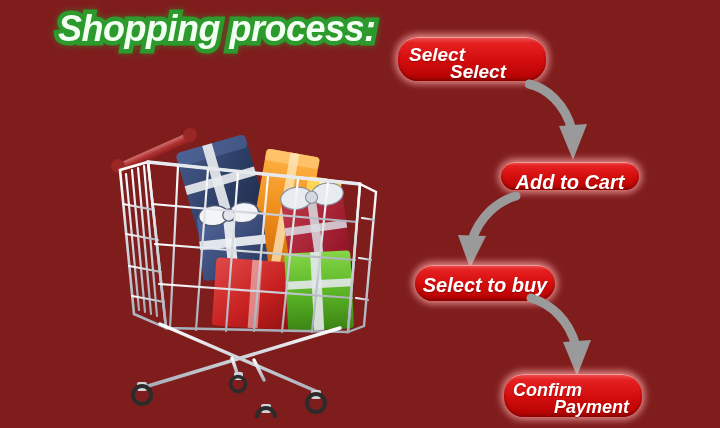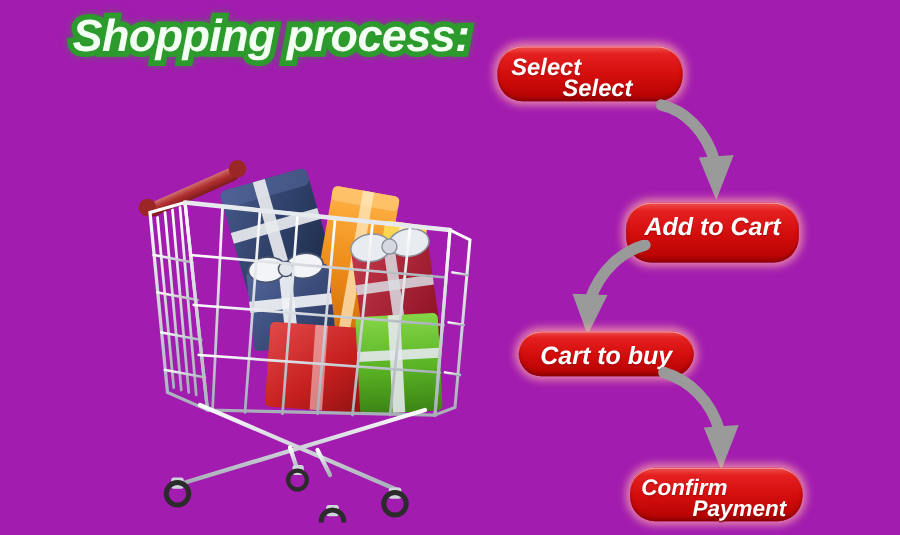--- a/index.html
+++ b/index.html
@@ -7,21 +7,21 @@
     padding: 0;
     background: #ffffff;
   }
   body {
     font-family: "Liberation Sans", sans-serif;
   }
   #stage {
     position: relative;
     width: 720px;
     height: 428px;
-    background: #a21caf;
+    background: #7f1d1d;
     overflow: hidden;
   }
 
   
   #title {
     position: absolute;
     left: 58px;
     top: 8px;
     font-size: 36px;
     font-weight: bold;
@@ -77,21 +77,21 @@
     left: 398px; top: 37px;
     width: 148px; height: 44px;
     font-size: 19px;
   }
   #btn-select .ln1 { left: 11px;  top: 8px; }
   #btn-select .ln2 { left: 52px;  top: 25px; }
 
   
   #btn-cart {
     left: 501px; top: 162px;
-    width: 138px; height: 48px;
+    width: 138px; height: 28px;
     font-size: 20px;
   }
   #btn-cart .ln1 { left: 0; top: 10px; width: 138px; text-align: center; }
 
   
   #btn-buy {
     left: 415px; top: 265px;
     width: 140px; height: 36px;
     font-size: 20px;
   }
@@ -301,21 +301,21 @@
   </div>
 
   <div class="arrow" id="arrow-2">
     <svg width="90" height="78" viewBox="0 0 90 78" aria-hidden="true">
       <path d="M84 4 C 66 9, 48 24, 40 48" fill="none" stroke="#9a9a9a" stroke-width="9" stroke-linecap="round"></path>
       <path d="M54 44 L26 43 L38 76 Z" fill="#9a9a9a"></path>
     </svg>
   </div>
 
   <div class="step-btn" id="btn-buy">
-    <span class="ln ln1">Cart to buy</span>
+    <span class="ln ln1">Select to buy</span>
   </div>
 
   <div class="arrow" id="arrow-3">
     <svg width="90" height="86" viewBox="0 0 90 86" aria-hidden="true">
       <path d="M6 6 C 26 12, 44 28, 51 54" fill="none" stroke="#9a9a9a" stroke-width="9" stroke-linecap="round"></path>
       <path d="M38 50 L66 48 L52 84 Z" fill="#9a9a9a"></path>
     </svg>
   </div>
 
   <div class="step-btn" id="btn-confirm">

